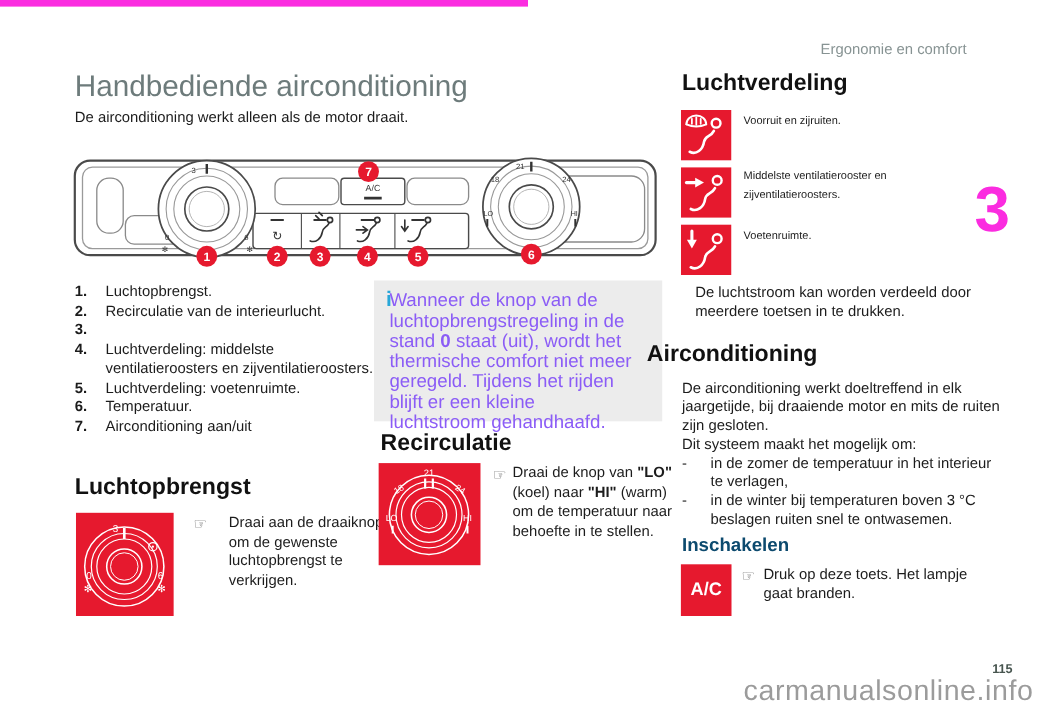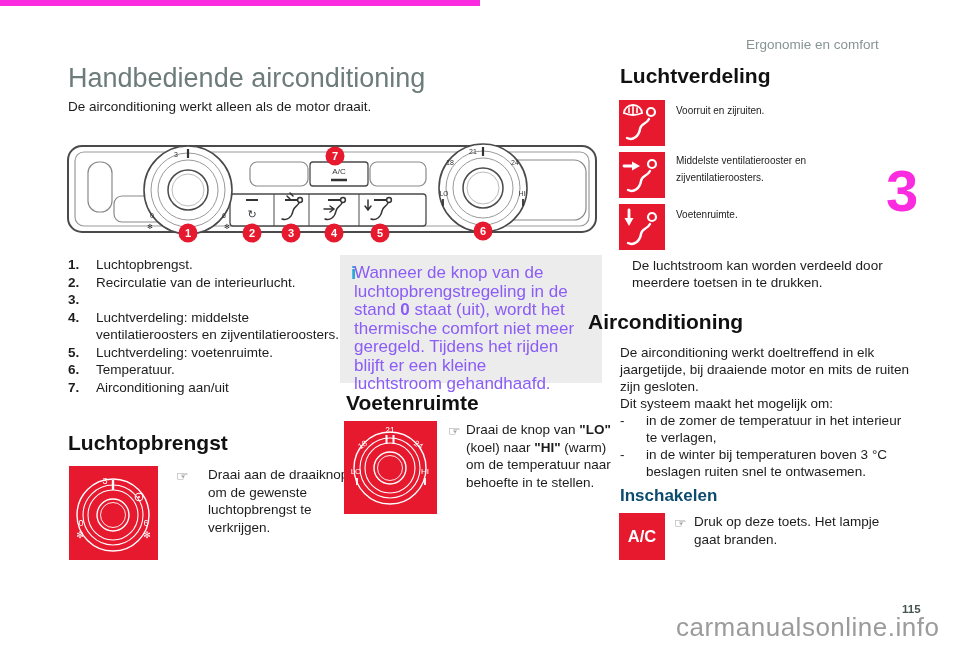--- a/index.html
+++ b/index.html
@@ -201,21 +201,21 @@
         <text x="12" y="60">0</text>
         <text x="11" y="72">✻</text>
         <text x="77" y="60">6</text>
         <text x="78" y="72">✻</text>
       </g>
     </svg>
   </div>
   <span class="abs hand" style="left:176px;top:468px;">☞</span>
   <div class="abs instr" style="left:208px;top:466px;width:150px;">Draai aan de draaiknop om de gewenste luchtopbrengst te verkrijgen.</div>
 
-  <div class="abs h2 hd-temp">Voetenruimte</div>
+  <div class="abs h2 hd-temp">Recirculatie</div>
   <div class="abs" style="left:344px;top:421px;">
     <svg width="93" height="93" viewBox="0 0 93 93">
       <rect x="0" y="0" width="93" height="93" fill="#e6192e"></rect>
       <g fill="none" stroke="#fff">
         <circle cx="46" cy="47" r="36" stroke-width="1.4"></circle>
         <circle cx="46" cy="47" r="30" stroke-width="1.1"></circle>
         <circle cx="46" cy="47" r="25" stroke-width="1.1"></circle>
         <circle cx="46" cy="47" r="16" stroke-width="1.4"></circle>
         <circle cx="46" cy="47" r="12.5" stroke-width="0.9"></circle>
         <line x1="42.5" y1="14" x2="42.5" y2="23" stroke-width="2"></line>

